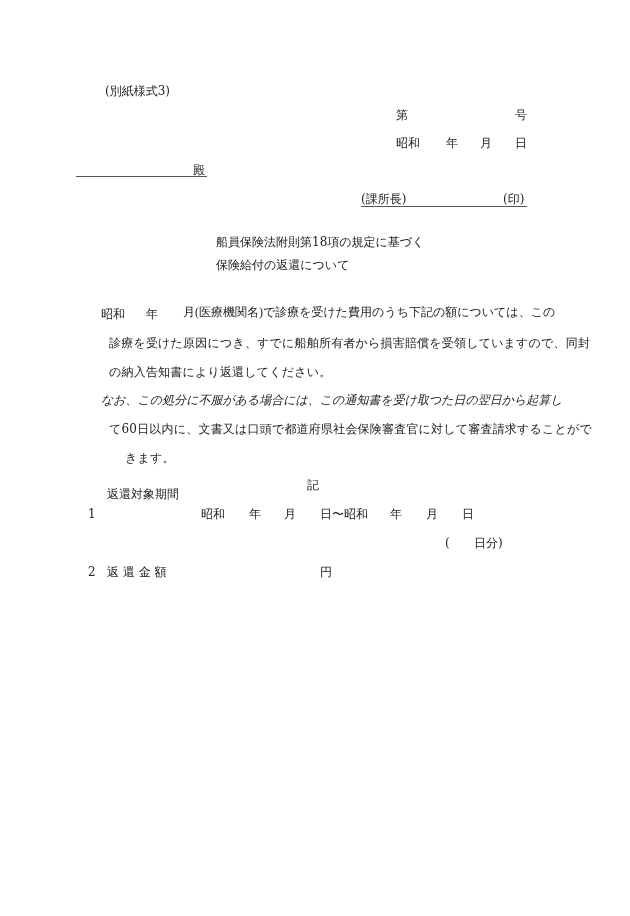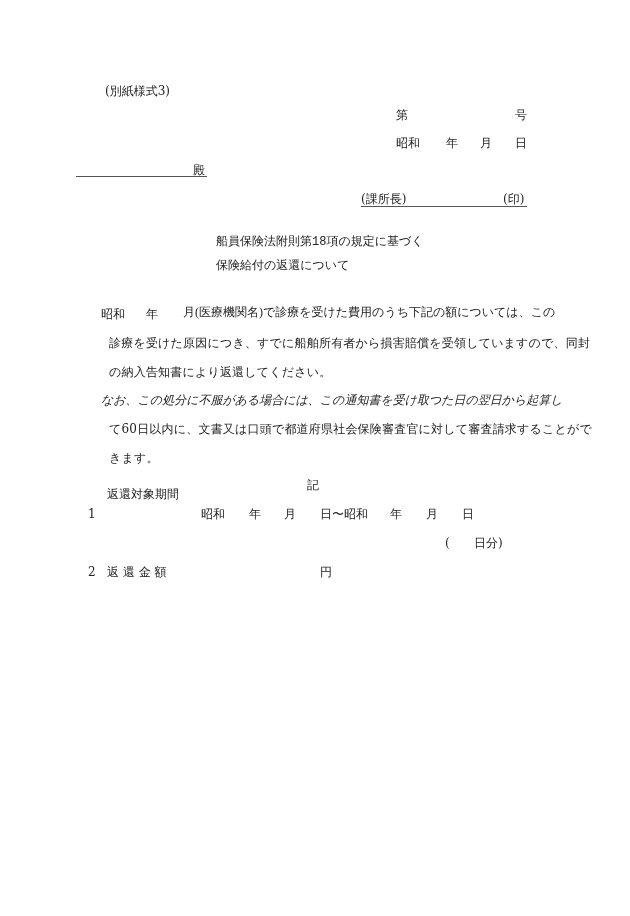--- a/index.html
+++ b/index.html
@@ -63,36 +63,36 @@
   <div class="abs" style="left:193px; top:163px;">殿</div>
 </div>
 
 <div>
   <div class="abs" style="left:361px; top:192px;">(課所長)</div>
   <div class="abs" style="left:503px; top:192px;">(印)</div>
   <div class="line" style="left:361px; top:206px; width:166px;"></div>
 </div>
 
 <div>
-  <div class="abs" style="left:216px; top:235px;font-family:Liberation Mono, monospace;">船員保険法附則第18項の規定に基づく</div>
+  <div class="abs" style="left:216px; top:235px;">船員保険法附則第18項の規定に基づく</div>
   <div class="abs" style="left:216px; top:258px;">保険給付の返還について</div>
 </div>
 
 <div>
   <div class="abs" style="left:101px; top:307px;">昭和</div>
   <div class="abs" style="left:146px; top:307px;">年</div>
   <div class="abs" style="left:183px; top:305px; width:369px; text-align:justify; text-align-last:justify;font-family:Liberation Serif, serif;">月(医療機関名)で診療を受けた費用のうち下記の額については、この</div>
   <div class="para-line" style="top:336px;">診療を受けた原因につき、すでに船舶所有者から損害賠償を受領していますので、同封</div>
   <div class="para-line last" style="top:365px;">の納入告知書により返還してください。</div>
 </div>
 
 <div>
   <div class="abs" style="left:101px; top:393px; width:451px; text-align:justify; text-align-last:justify;font-style:italic;">なお、この処分に不服がある場合には、この通知書を受け取つた日の翌日から起算し</div>
   <div class="para-line" style="top:422px;">て60日以内に、文書又は口頭で都道府県社会保険審査官に対して審査請求することがで</div>
-  <div class="para-line last" style="top:451px;">きます。</div>
+  <div class="para-line last" style="top:451px;margin-left:16px;">きます。</div>
 </div>
 
 <div class="abs" style="left:307px; top:478px;">記</div>
 
 <div>
   <div class="abs" style="left:88px; top:507px;">1</div>
   <div class="abs" style="left:107px; top:487px;">返還対象期間</div>
   <div class="abs" style="left:201px; top:507px;">昭和</div>
   <div class="abs" style="left:249px; top:507px;">年</div>
   <div class="abs" style="left:284px; top:507px;">月</div>

